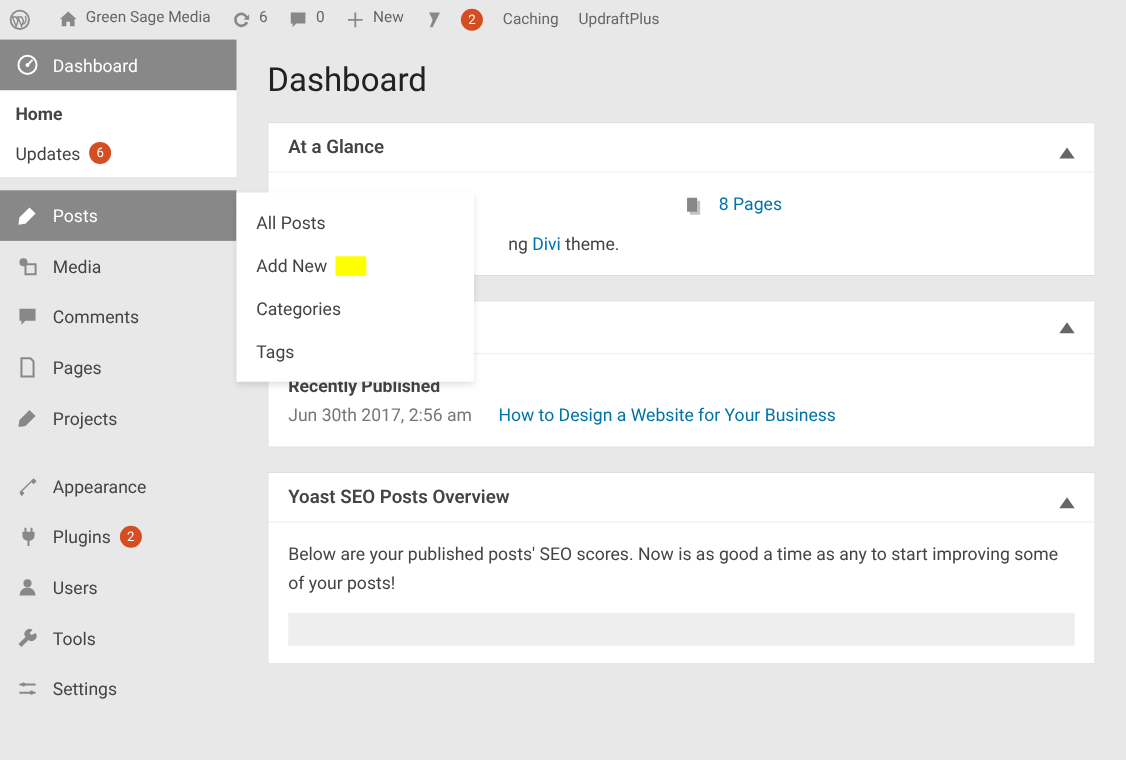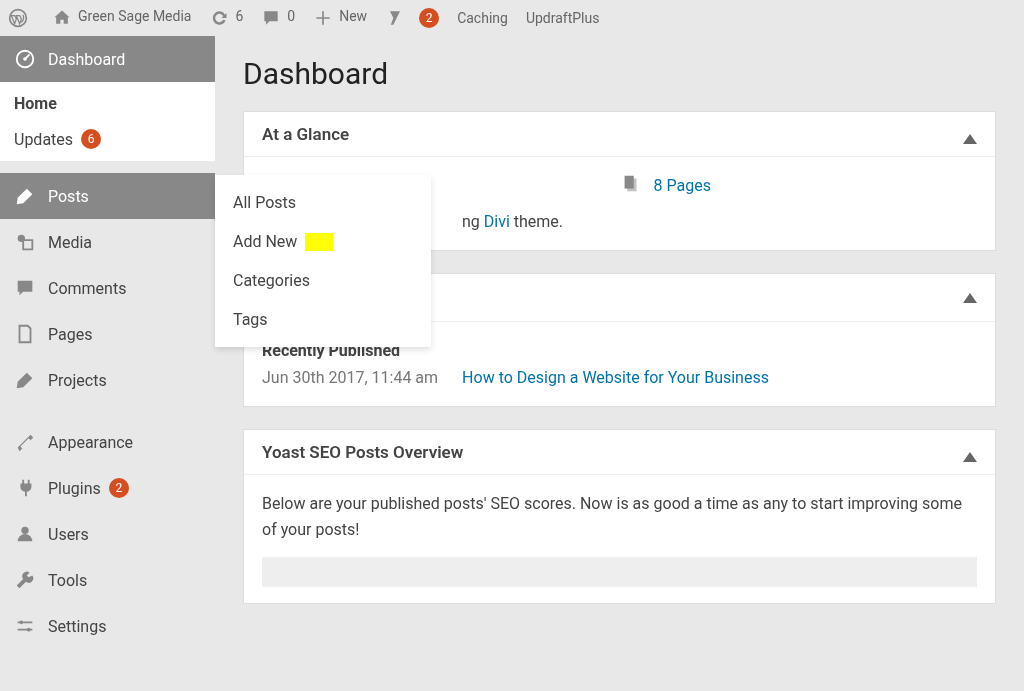--- a/index.html
+++ b/index.html
@@ -16,21 +16,21 @@
 .sub-items{background:#fff;padding:4px 0}
 .sub-item{padding:8px 14px;font-size:16px;cursor:pointer;display:flex;align-items:center}
 .sub-item.bold{font-weight:700}
 .badge{background:#d54e21;color:#fff;border-radius:10px;min-width:20px;height:20px;display:inline-flex;align-items:center;justify-content:center;font-size:12px;margin-left:8px;padding:0 6px}
 .main{position:absolute;left:215px;top:36px;right:0;padding:20px 28px}
 h1{font-size:30px;font-weight:400;color:#222;margin-bottom:20px}
 .panel{background:#fff;border:1px solid #ddd;margin-bottom:22px}
 .panel-head{padding:12px 18px;border-bottom:1px solid #eee;display:flex;justify-content:space-between;align-items:flex-end;font-weight:600;font-size:17px}
 .panel-body{padding:16px 18px;font-size:16px;line-height:1.6}
 .glance-row{display:flex}
-.glance-item{flex:1;display:flex;align-items:flex-start}
+.glance-item{flex:1;display:flex;align-items:flex-end}
 .glance-item .ic{width:22px;height:22px;margin-right:12px;fill:#888}
 .link{color:#0073aa;cursor:pointer}
 .submenu{position:absolute;left:215px;top:175px;width:216px;background:#fff;box-shadow:0 3px 6px rgba(0,0,0,0.12);z-index:10;padding:8px 0}
 .sub-link{padding:10px 18px;font-size:16px;cursor:pointer;display:flex;align-items:center}
 .highlight{width:28px;height:18px;background:#ff0;margin-left:8px}
 .tri{width:0;height:0;border-left:7px solid transparent;border-right:7px solid transparent;border-bottom:10px solid #666}
 .greybar{background:#eee;height:30px;margin-top:14px}
 .sub-head{font-size:16px;font-weight:700;margin-bottom:1px}
 .date{color:#777;margin-right:24px}
 .panel-mid{height:48px;border-bottom:1px solid #eee;display:flex;align-items:center;justify-content:flex-end;padding:0 18px}
@@ -201,21 +201,21 @@
       <div style="margin-left:200px;margin-top:10px"><span>ng </span><span class="link">Divi</span><span> theme.</span></div>
     </div>
   </div>
 
   <div class="panel">
     <div class="panel-mid">
         <span class="tri"></span>
       </div>
     <div class="panel-body">
       <div class="sub-head">Recently Published</div>
-      <div><span class="date">Jun 30th 2017, 11:44 am</span><span class="link">How to Design a Website for Your Business</span></div>
+      <div><span class="date">Jun 30th 2017, 2:56 am</span><span class="link">How to Design a Website for Your Business</span></div>
     </div>
   </div>
 
   <div class="panel">
     <div class="panel-head">
         <span>Yoast SEO Posts Overview</span>
         <span class="tri"></span>
       </div>
     <div class="panel-body">
       <div>Below are your published posts' SEO scores. Now is as good a time as any to start improving some of your posts!</div>

